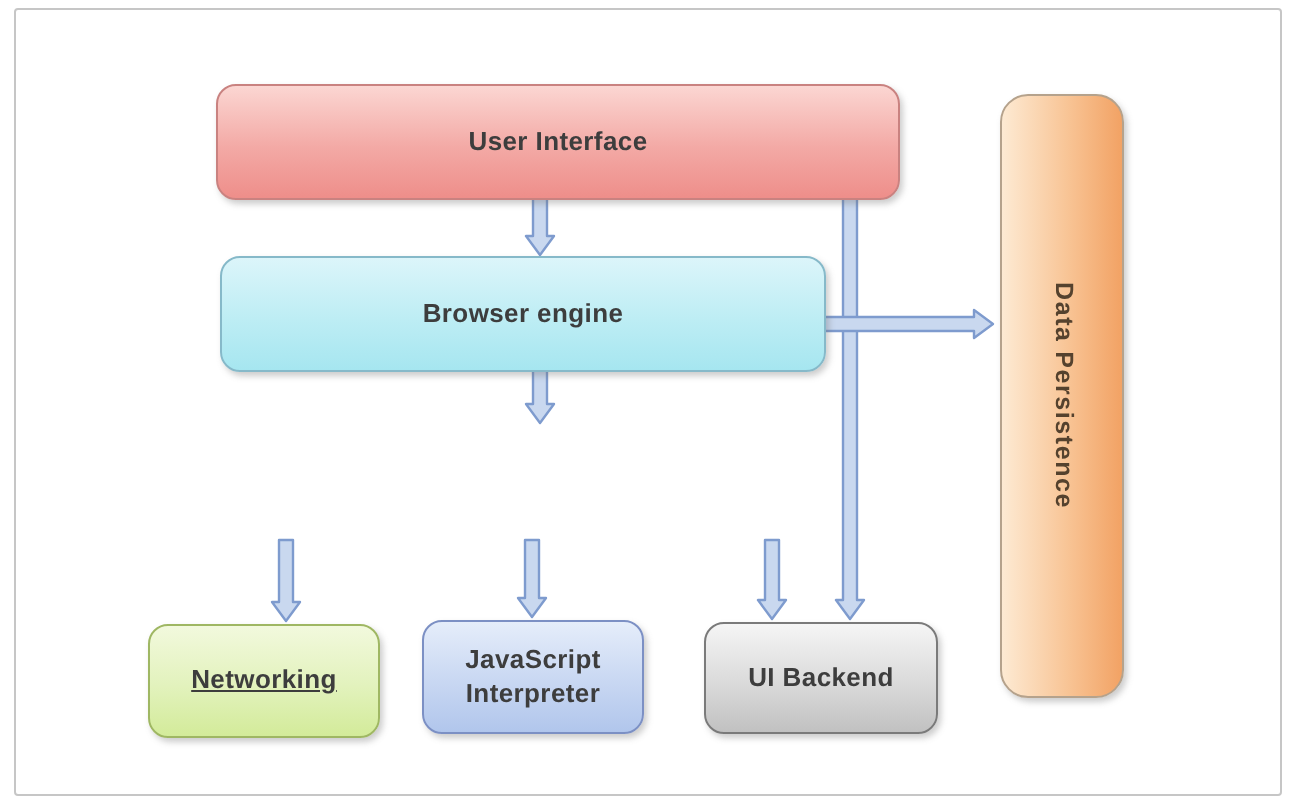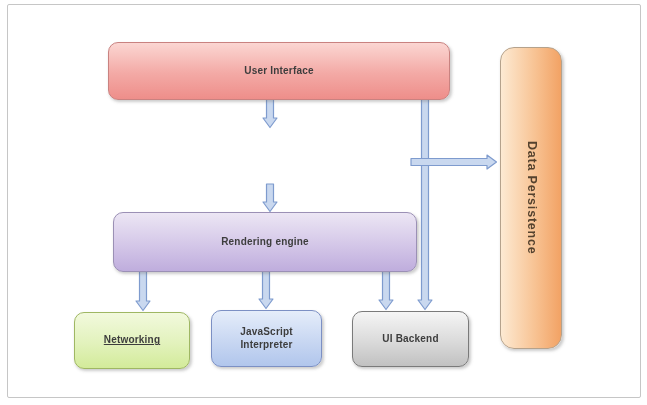--- a/index.html
+++ b/index.html
@@ -22,21 +22,21 @@
   .arrows { position: absolute; left: 0; top: 0; }
   .node {
     position: absolute;
     display: flex;
     align-items: center;
     justify-content: center;
     text-align: center;
     border-radius: 10px;
     box-shadow: 1.5px 2px 3px rgba(110,110,110,0.35);
     color: #3d3d3d;
-    font-size: 10px;
+    font-size: 13px;
     font-weight: 600;
     letter-spacing: 0.2px;
     line-height: 1.25;
   }
   .node-user-interface {
     left: 108px; top: 42px; width: 340px; height: 56px;
     background: linear-gradient(#fbd6d2, #f3a9a5 55%, #ee8e8a);
     border: 1.5px solid #c98280;
   }
   .node-browser-engine {
@@ -100,24 +100,24 @@
 
     <polygon points="421.5,98 428.5,98 428.5,300 432,300 425,309.5 418,300 421.5,300" fill="#c9d8ef" stroke="#7e9bce" stroke-width="1.2" stroke-linejoin="round"></polygon>
 
     <polygon points="411,158.5 487,158.5 487,155 496.5,162 487,169 487,165.5 411,165.5" fill="#c9d8ef" stroke="#7e9bce" stroke-width="1.2" stroke-linejoin="round"></polygon>
   </svg>
 
   <div class="node node-user-interface">
     <span>User Interface</span>
   </div>
 
+  <div class="node node-browser-engine">
+    <span>Browser engine</span>
+  </div>
 
-  <div class="node node-rendering-engine">
-    <span>Rendering engine</span>
-  </div>
 
   <div class="node node-networking">
     <span>Networking</span>
   </div>
 
   <div class="node node-javascript-interpreter">
     <span>JavaScript Interpreter</span>
   </div>
 
   <div class="node node-ui-backend">

